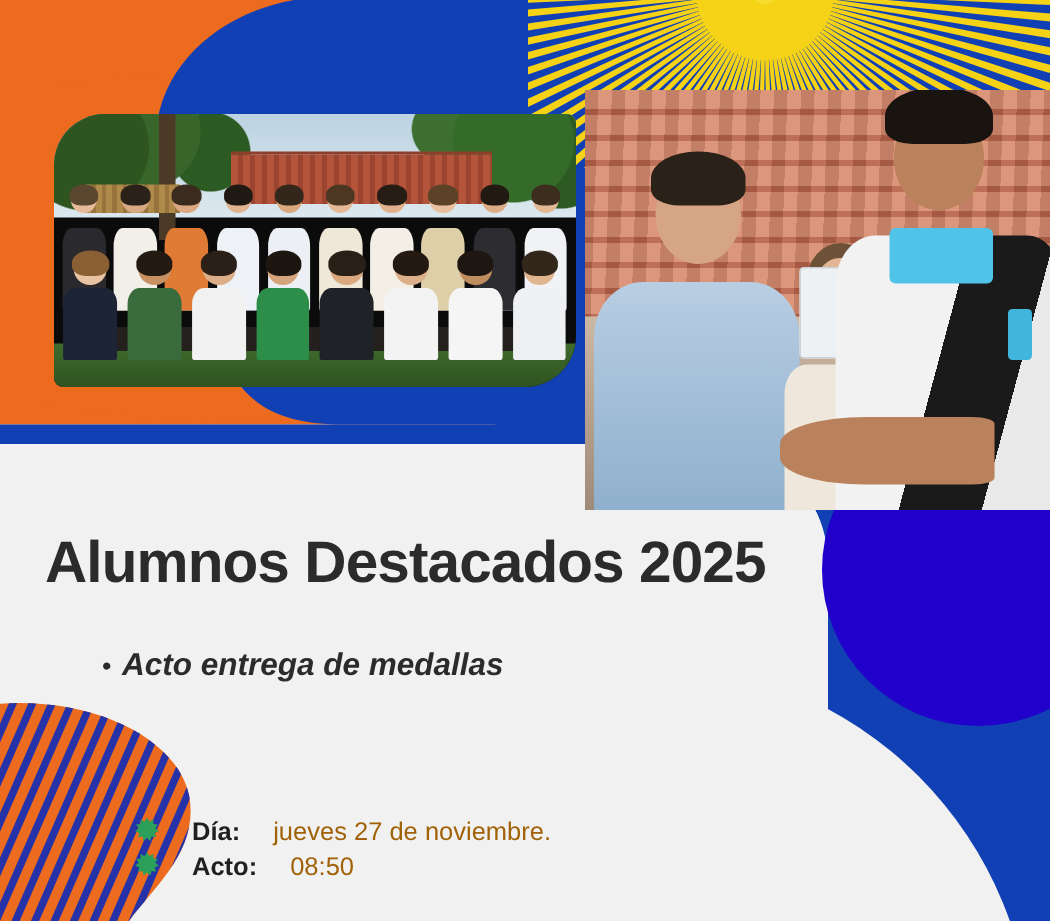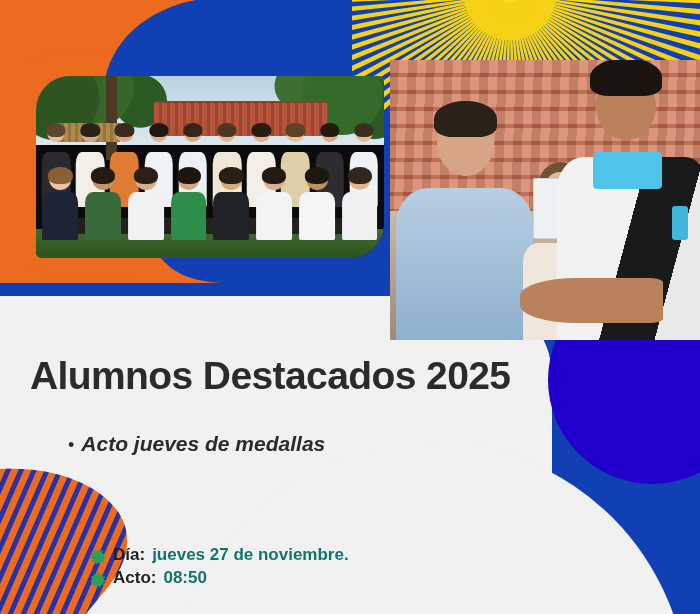--- a/index.html
+++ b/index.html
@@ -248,40 +248,40 @@
     white-space: nowrap;
   }
 
   .details {
     position: absolute;
     left: 90px;
     top: 200px;
   }
   .detail-line {
     display: flex;
-    align-items: flex-end;
-    gap: 7px;
+    align-items: flex-start;
+    gap: 22px;
     margin-bottom: 3px;
     white-space: nowrap;
   }
   .detail-bullet {
     flex: 0 0 auto;
     width: 16px;
     height: 16px;
     display: block;
   }
   .detail-label {
     font-size: 17px;
     font-weight: 700;
     color: #1f1f1f;
   }
   .detail-value {
     font-size: 17px;
-    font-weight: 700;
-    color: #0f766e;
+    font-weight: 400;
+    color: #a16207;
   }
 </style>
 </head>
 <body>
 
 <div id="poster">
 
   <div class="bg-layer">
     <svg width="700" height="614" viewBox="0 0 700 614" xmlns="http://www.w3.org/2000/svg">
       <defs>
@@ -579,21 +579,21 @@
     </div>
 
   </div>
 
   <div class="content">
 
     <h1 class="title">Alumnos Destacados 2025</h1>
 
     <div class="subtitle-row">
       <span class="subtitle-bullet">•</span>
-      <p class="subtitle">Acto jueves de medallas</p>
+      <p class="subtitle">Acto entrega de medallas</p>
     </div>
 
     <div class="details" id="detailList">
         <div class="detail-line">
           <span>
             <svg class="detail-bullet" viewBox="0 0 16 16" width="16" height="16">
               <polygon points="8.00,0.00 9.58,2.63 12.33,1.27 12.23,4.33 15.28,4.68 13.54,7.20 15.92,9.14 13.09,10.33 14.05,13.24 11.03,12.71 10.25,15.68 8.00,13.60 5.75,15.68 4.97,12.71 1.95,13.24 2.91,10.33 0.08,9.14 2.46,7.20 0.72,4.68 3.77,4.33 3.67,1.27 6.42,2.63" fill="#2aa05a"></polygon>
             </svg>
           </span>
           <span class="detail-label">Día:</span>

